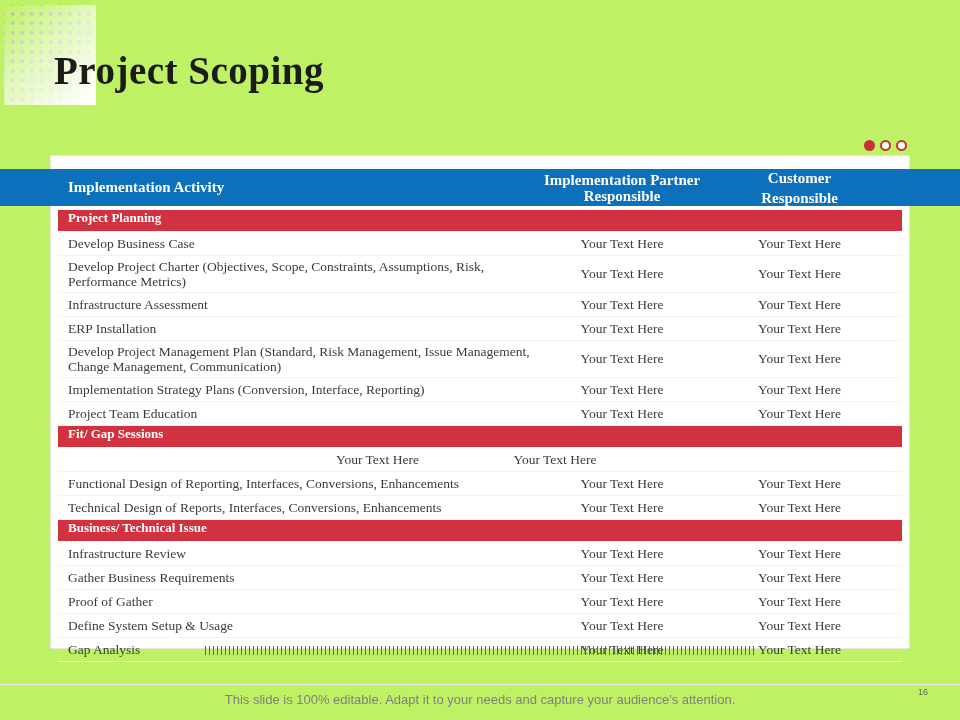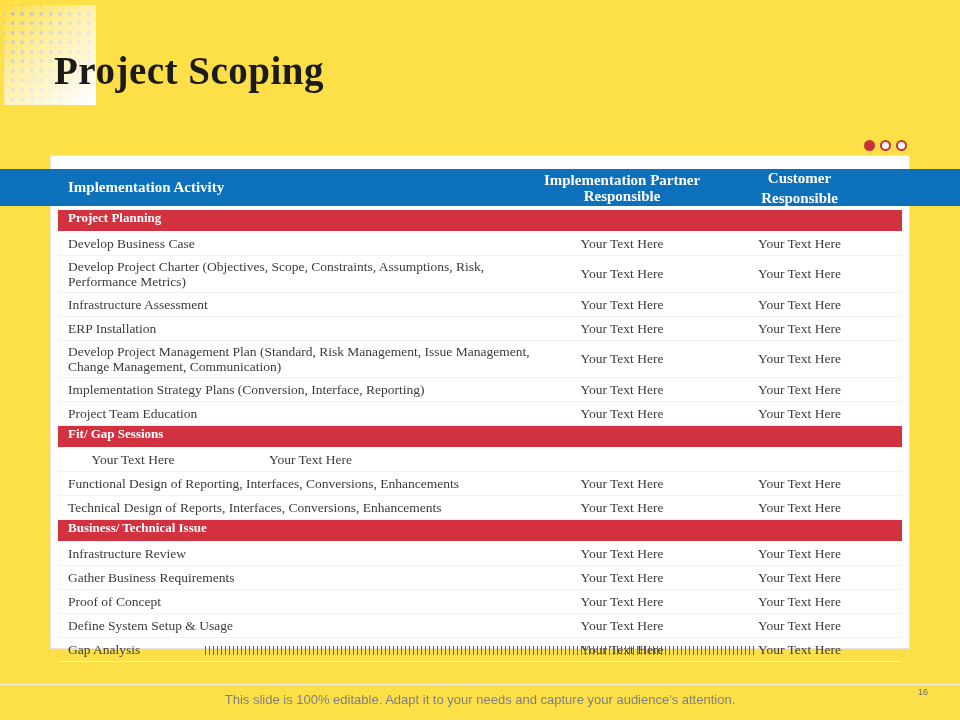--- a/index.html
+++ b/index.html
@@ -1,17 +1,17 @@
 <!DOCTYPE html>
 <html><head>
 <meta charset="utf-8">
 <style>
   html,body{margin:0;padding:0;background:#fff;}
   .slide{
-    position:relative;width:960px;height:720px;background:#fde047;overflow:hidden;
+    position:relative;width:960px;height:720px;background:#bef264;overflow:hidden;
     font-family:"Liberation Serif","DejaVu Serif",serif;
   }
   
   .dot-grid{
     position:absolute;left:4px;top:5px;width:92px;height:100px;
     background-image:radial-gradient(circle,#b6b6b6 1.6px,rgba(0,0,0,0) 1.9px);
     background-size:9.5px 9.5px;background-position:4px 4px;
   }
   .dot-grid::after{
     content:"";position:absolute;inset:0;
@@ -43,21 +43,21 @@
   .blue-band .h2 span{display:inline-block;width:172px;margin:1px -11px;}
   .blue-band .h3{width:205px;text-align:center;line-height:20px;}
   .blue-band .h3 span{display:inline-block;width:120px;}
   
   .table-body{position:absolute;left:58px;top:210px;width:844px;}
   .section-band{
     height:21px;background:var(--secred,#d23240);color:#fff;font-weight:bold;
     font-size:13px;display:flex;padding-left:10px;
     box-sizing:border-box;margin-bottom:1px;
   }
-  .trow{display:flex;align-items:center;min-height:23px;border-bottom:1px solid #f6f2f0;}
+  .trow{display:flex;align-items:center;min-height:23px;border-bottom:1px solid #f6f2f0;justify-content:center;}
   .trow .c1{flex:1;padding:3px 8px 3px 10px;font-size:13.5px;color:#3b3b3b;line-height:15px;}
   .trow .c2{width:150px;text-align:center;font-size:13.5px;color:#3b3b3b;}
   .trow .c3{width:205px;text-align:center;font-size:13.5px;color:#3b3b3b;}
   
   .ticks{
     position:absolute;left:205px;top:646px;width:551px;height:9px;
     background:repeating-linear-gradient(90deg,var(--tick,#9a4a50) 0 1.5px,rgba(0,0,0,0) 1.5px 4px);
   }
   
   .footer-rule{position:absolute;left:0;top:684px;width:960px;border-top:1px solid #f0eeec;}
@@ -160,21 +160,21 @@
         <div class="c1">Infrastructure Review</div>
         <div class="c2">Your Text Here</div>
         <div class="c3">Your Text Here</div>
       </div>
       <div class="trow">
         <div class="c1">Gather Business Requirements</div>
         <div class="c2">Your Text Here</div>
         <div class="c3">Your Text Here</div>
       </div>
       <div class="trow">
-        <div class="c1">Proof of Concept</div>
+        <div class="c1">Proof of Gather</div>
         <div class="c2">Your Text Here</div>
         <div class="c3">Your Text Here</div>
       </div>
       <div class="trow">
         <div class="c1">Define System Setup &amp; Usage</div>
         <div class="c2">Your Text Here</div>
         <div class="c3">Your Text Here</div>
       </div>
       <div class="trow">
         <div class="c1">Gap Analysis</div>

